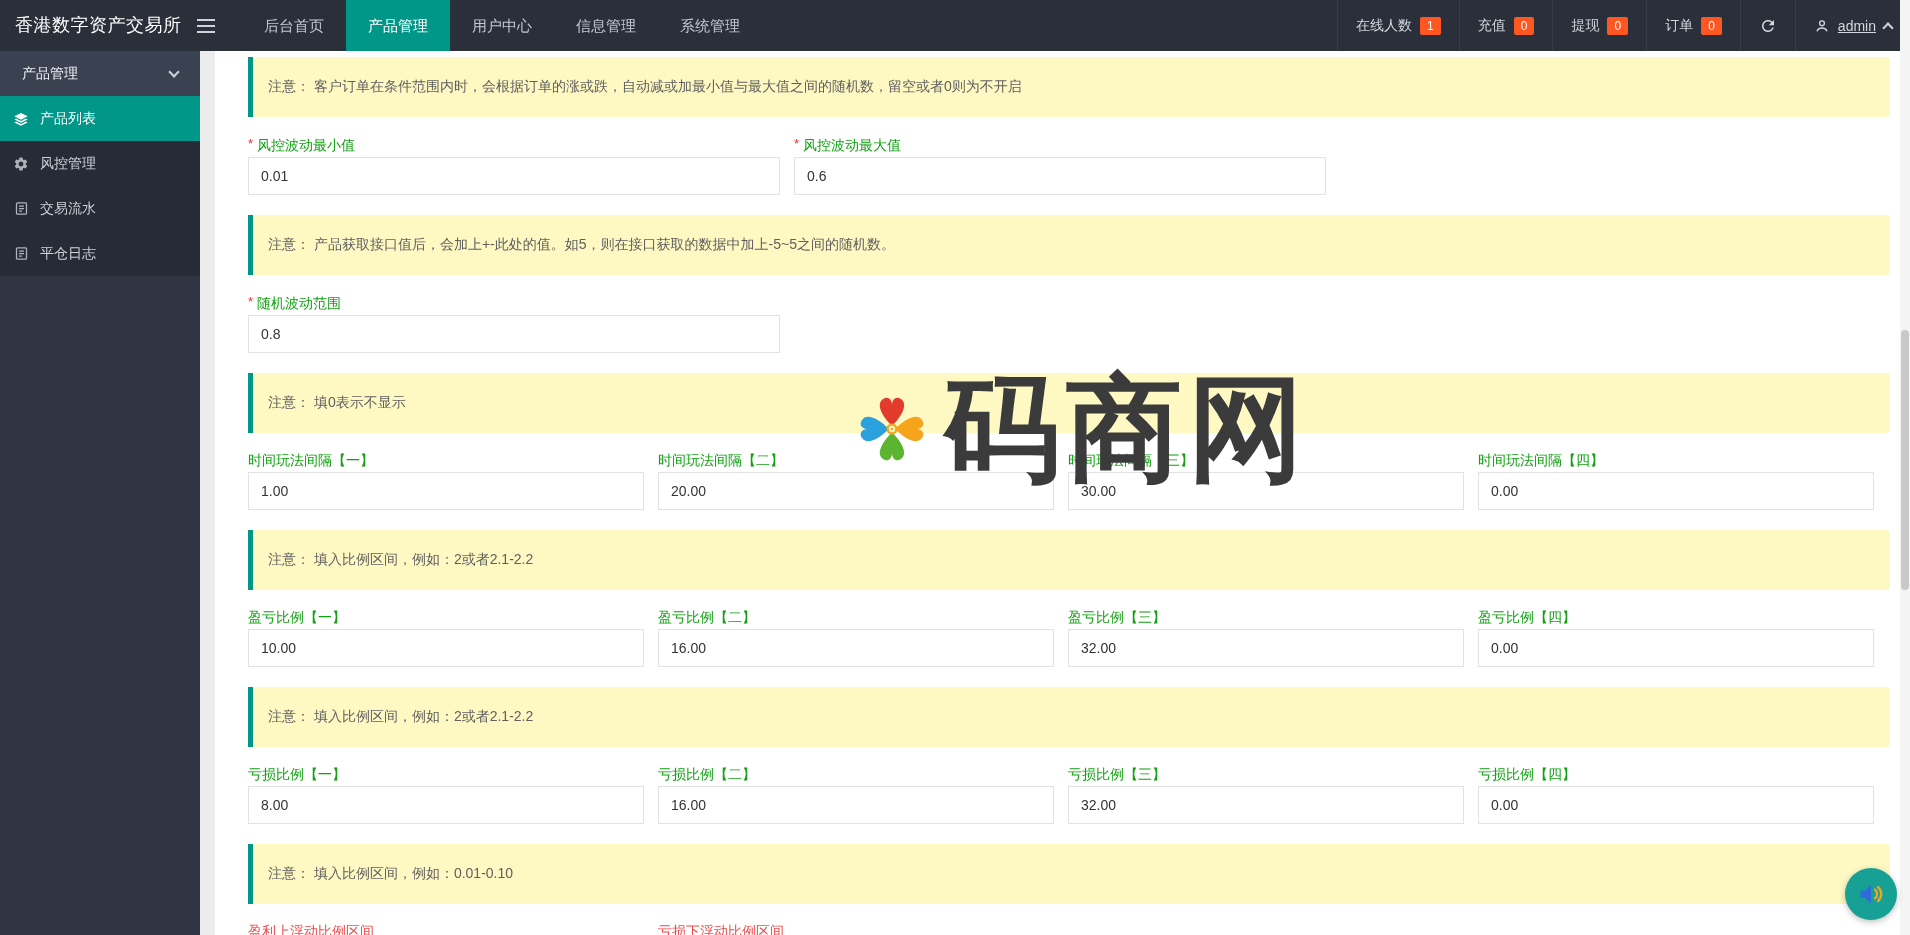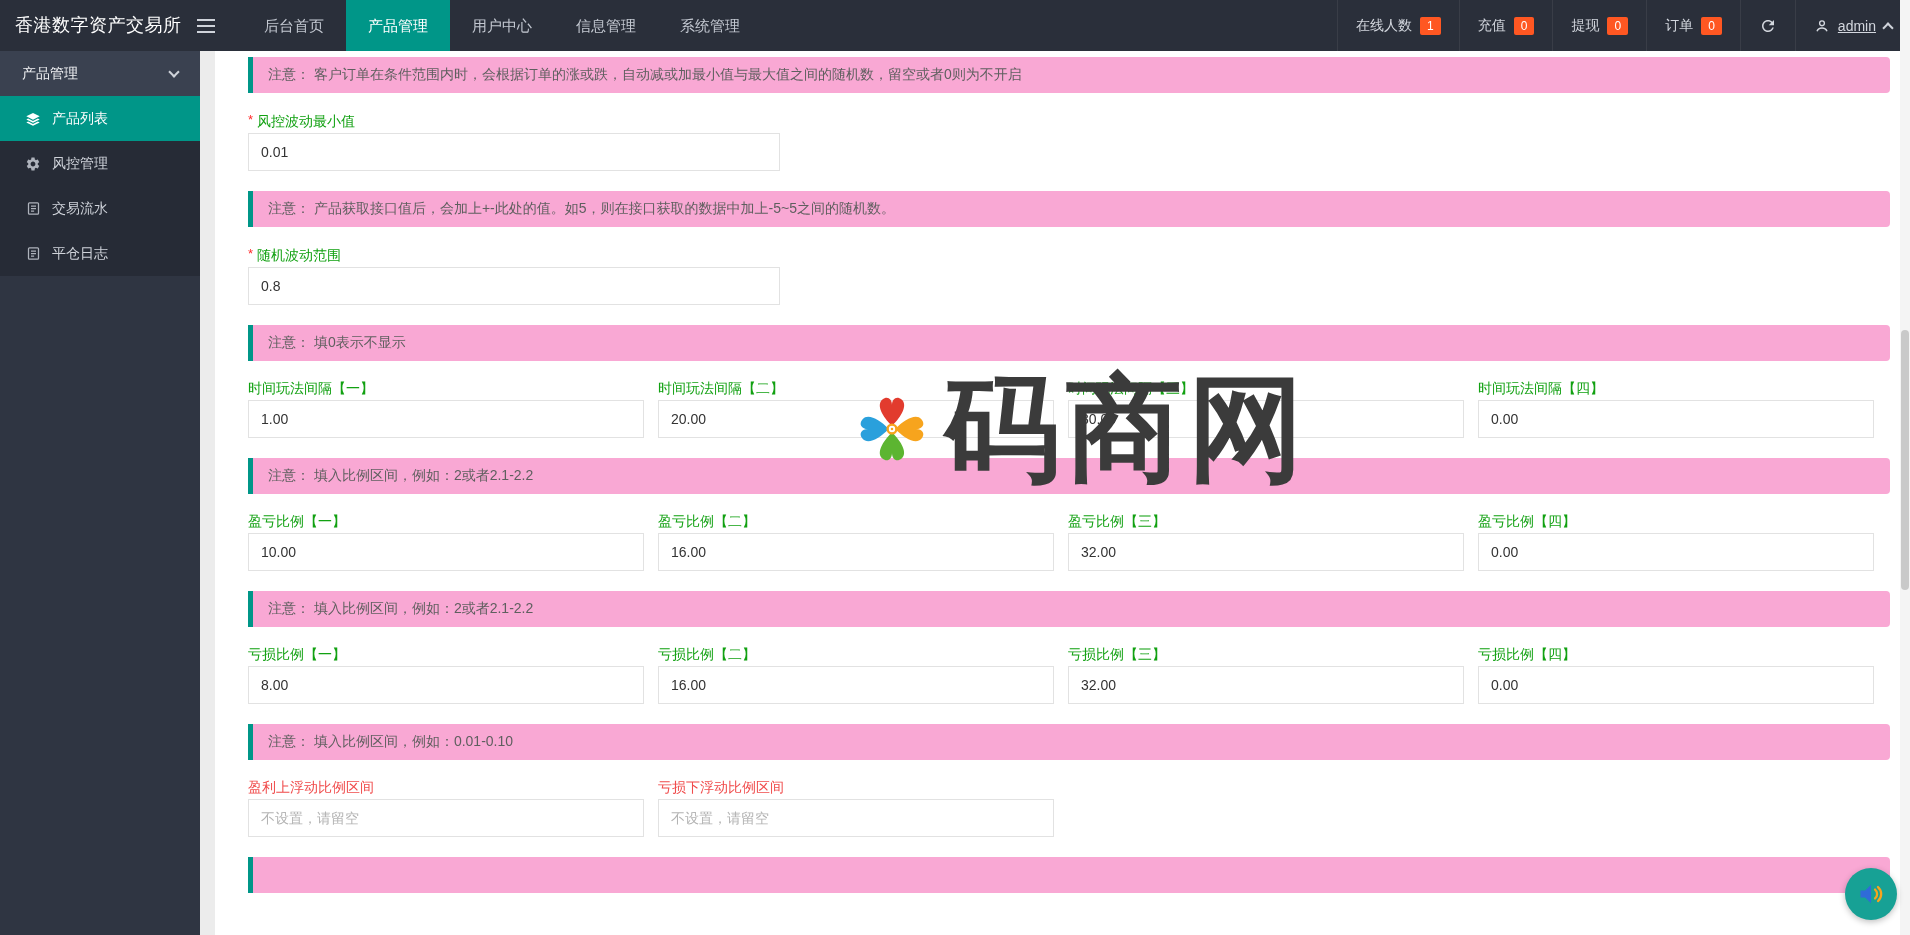--- a/index.html
+++ b/index.html
@@ -27,28 +27,28 @@
     border-bottom:2px solid #cfd3da; transform:rotate(45deg); }
   .chev.up { transform:rotate(225deg); margin-top:5px; }
   .nav-cell svg { display:block; }
   .nav-cell .uname { margin:0 8px;text-decoration:underline; }
 
   
   .sidebar { position:fixed; top:51px; left:0; width:200px; bottom:0; background:#2f3542; z-index:90; }
   .side-row { height:45px; display:flex; align-items:center; font-size:14px; cursor:pointer; }
   .side-group { background:#3a4150; color:#f1f2f4; padding-left:22px; position:relative; }
   .side-group .chev { position:absolute; right:22px; top:17px; border-color:#cfd3da; }
-  .side-item { background:#262b36; color:#cfd3da; padding-left:24px; }
+  .side-item { background:#262b36; color:#cfd3da; padding-left:12px; }
   .side-item.active { background:#009688; color:#fff; }
   .side-item .s-icon { width:18px; height:18px; margin-right:10px; display:flex; align-items:center; justify-content:center; }
 
   
   .content { position:absolute; top:51px; left:215px; width:1685px; height:884px; background:#fff;
     padding:6px 10px 0 33px; overflow:hidden; }
-  .note { height:36px; background:#f9a8d4; border-left:5px solid #009688;
+  .note { height:60px; background:#fef9c3; border-left:5px solid #009688;
     border-radius:0 4px 4px 0; display:flex; align-items:center; padding-left:15px;
     color:#5f5f5f; font-size:14px; margin-bottom:18px; }
   .form-row { display:flex; margin-bottom:20px; }
   .fcol { padding-right:14px; }
   .fcol.w2 { width:546px; }
   .fcol.w4 { width:410px; }
   .flabel { display:block; font-size:14px; line-height:18px; margin-bottom:3px; color:#12a112; }
   .flabel.red { color:#f04b4b; }
   .req { color:#ff2b2b; margin-right:4px; font-size:13px; vertical-align:2px; }
   .finput { width:100%; height:38px; border:1px solid #e2e2e2; border-radius:0;
@@ -166,20 +166,24 @@
 
   <div class="note">
     <span>注意： 客户订单在条件范围内时，会根据订单的涨或跌，自动减或加最小值与最大值之间的随机数，留空或者0则为不开启</span>
   </div>
 
   <div class="form-row">
     <div class="fcol w2">
       <label class="flabel"><span class="req">*</span><span>风控波动最小值</span></label>
       <input class="finput" value="0.01" style="">
     </div>
+    <div class="fcol w2">
+      <label class="flabel"><span class="req">*</span><span>风控波动最大值</span></label>
+      <input class="finput" value="0.6" style="">
+    </div>
   </div>
 
   <div class="note">
     <span>注意： 产品获取接口值后，会加上+-此处的值。如5，则在接口获取的数据中加上-5~5之间的随机数。</span>
   </div>
 
   <div class="form-row">
     <div class="fcol w2">
       <label class="flabel"><span class="req">*</span><span>随机波动范围</span></label>
       <input class="finput" value="0.8" style="">

